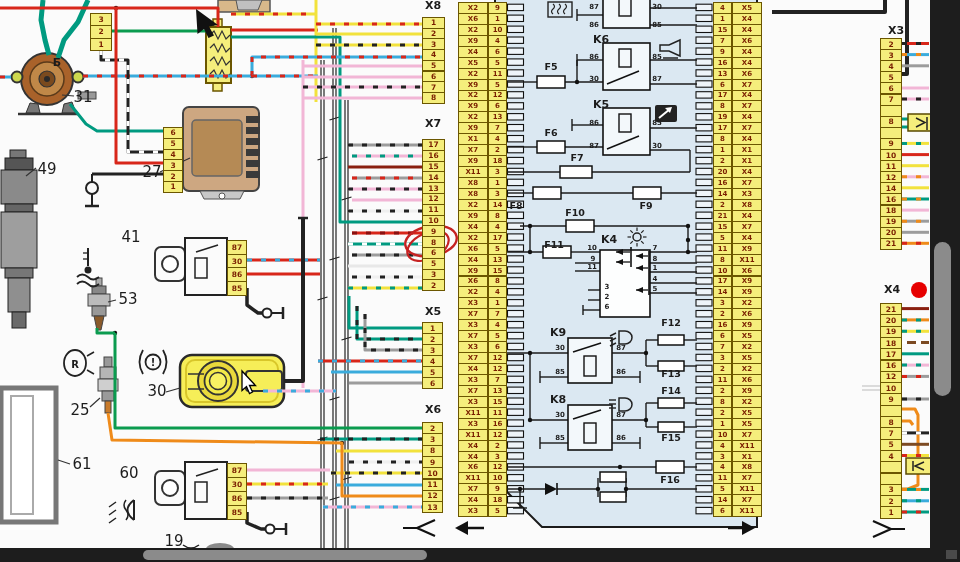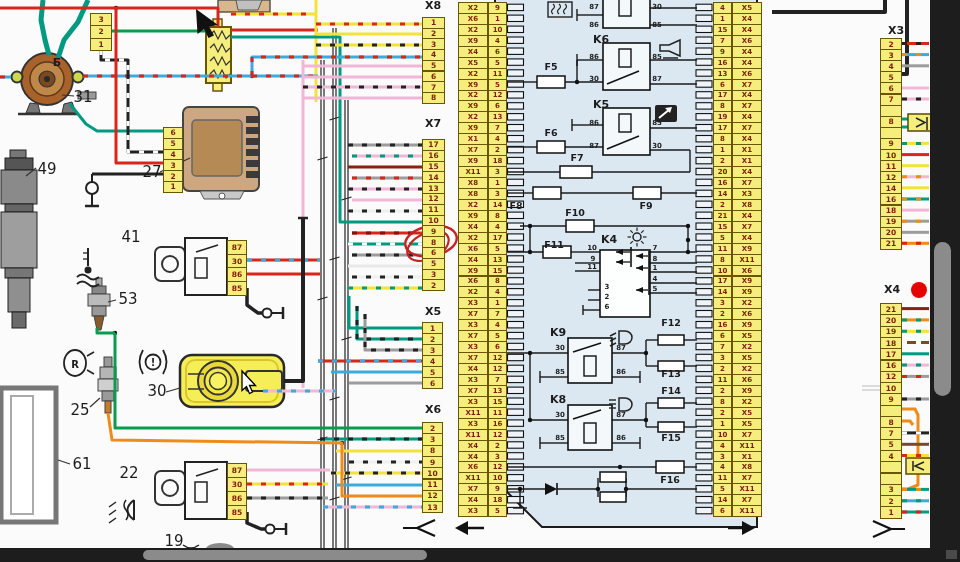--- a/index.html
+++ b/index.html
@@ -1099,21 +1099,21 @@
         <div class="ecucell" style="width: 30px;">X11</div>
       </div>
       <div class="lbl comp" style="left: 83px; top: 97px;">31</div>
       <div class="lbl comp" style="left: 47px; top: 169px;">49</div>
       <div class="lbl comp" style="left: 152px; top: 172px;">27</div>
       <div class="lbl comp" style="left: 131px; top: 237px;">41</div>
       <div class="lbl comp" style="left: 128px; top: 299px;">53</div>
       <div class="lbl comp" style="left: 157px; top: 391px;">30</div>
       <div class="lbl comp" style="left: 80px; top: 410px;">25</div>
       <div class="lbl comp" style="left: 82px; top: 464px;">61</div>
-      <div class="lbl comp" style="left: 129px; top: 473px;">22</div>
+      <div class="lbl comp" style="left: 129px; top: 473px;">60</div>
       <div class="lbl comp" style="left: 174px; top: 541px;">19</div>
       <div class="lbl conn" style="left: 57px; top: 62px;">Б</div>
       <div class="lbl conn" style="left: 433px; top: 5px;">X8</div>
       <div class="lbl conn" style="left: 433px; top: 123px;">X7</div>
       <div class="lbl conn" style="left: 433px; top: 311px;">X5</div>
       <div class="lbl conn" style="left: 433px; top: 409px;">X6</div>
       <div class="lbl conn" style="left: 896px; top: 30px;">X3</div>
       <div class="lbl conn" style="left: 892px; top: 289px;">X4</div>
       <div class="lbl conn" style="left: 601px; top: 39px;">K6</div>
       <div class="lbl conn" style="left: 601px; top: 104px;">K5</div>

